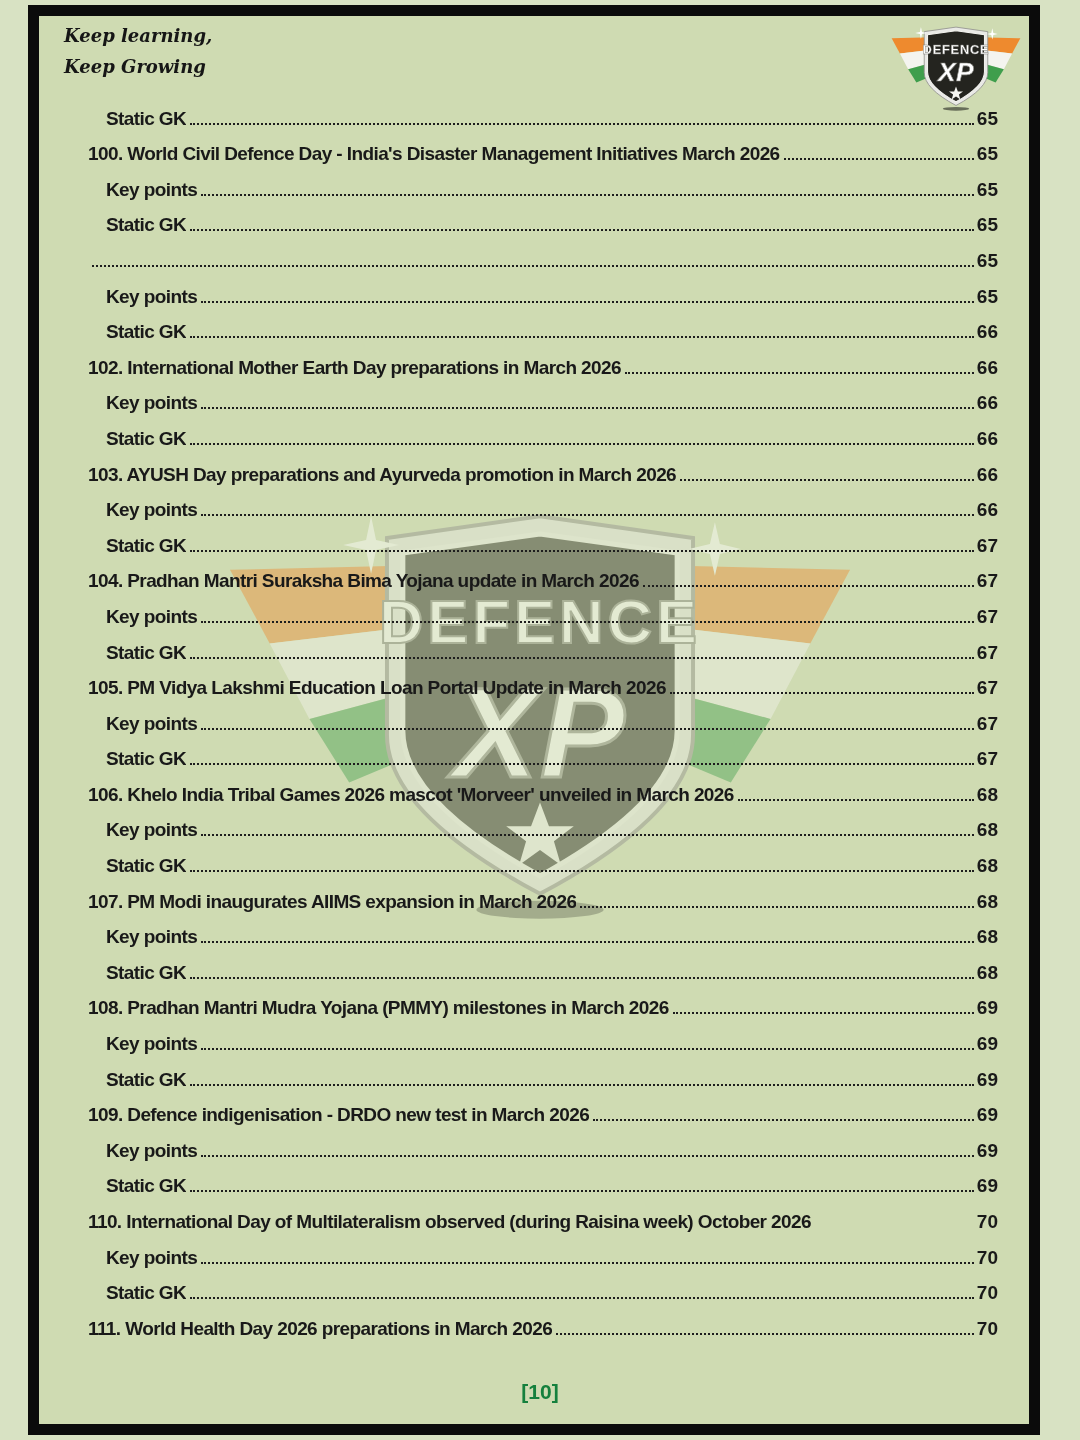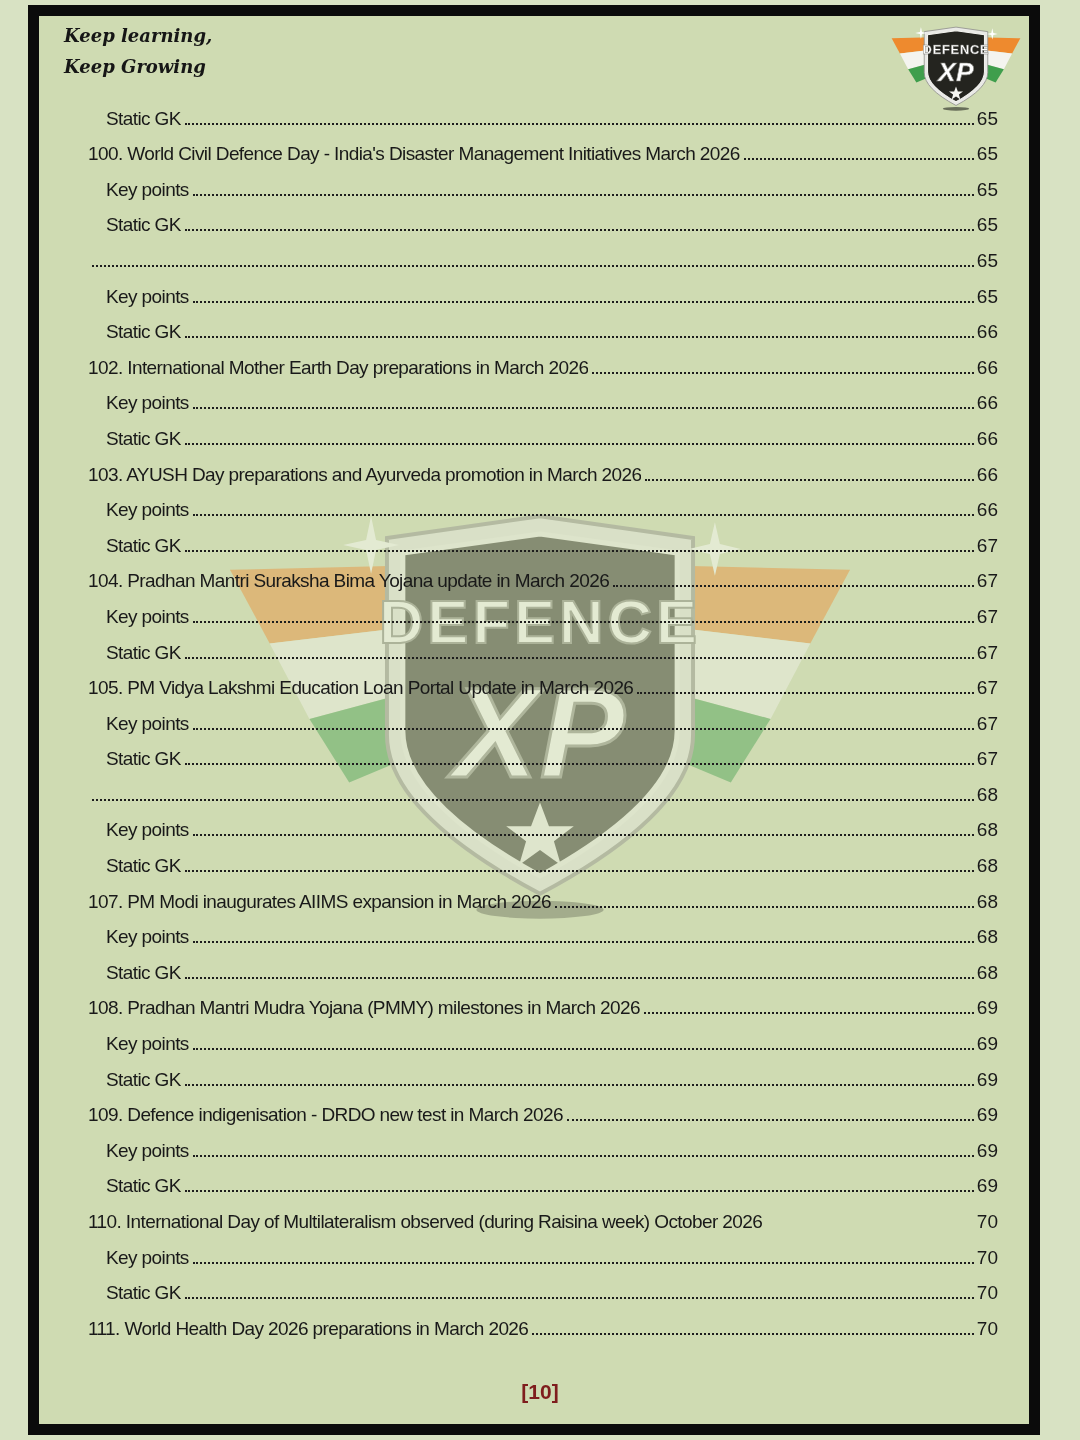--- a/index.html
+++ b/index.html
@@ -35,36 +35,36 @@
     opacity:0.42;
   }
   
   .toc{
     position:absolute;left:0;top:96px;right:0;z-index:4;
     padding:0 82px 0 88px;
   }
   .toc-row{
     display:flex;align-items:flex-end;
     height:35.6px;
-    font-weight:normal;font-size:19px;letter-spacing:-0.6px;
+    font-weight:bold;font-size:19px;letter-spacing:-0.6px;
     color:#191919;white-space:nowrap;text-align:center;
   }
   .toc-row.sub{padding-left:18px;}
   .toc-label{flex:0 1 auto;overflow:hidden;line-height:27px;}
   .toc-leader{
     flex:1 1 8px;min-width:0;
     border-bottom:2.5px dotted #1d1d1d;
     margin:0 3px 7px 4px;
   }
   .toc-row.no-leader .toc-leader{border-bottom:none;}
   .toc-page{flex:0 0 auto;line-height:27px;letter-spacing:0;}
   
   .footer{
     position:absolute;left:0;right:0;bottom:36px;z-index:4;
-    text-align:center;font-weight:bold;font-size:21px;color:#7f1d1d;
+    text-align:center;font-weight:bold;font-size:21px;color:#15803d;
   }
   svg text{font-family:"Liberation Sans",sans-serif;}
 </style>
 </head>
 <body>
 
 <svg width="0" height="0" style="position:absolute" aria-hidden="true">
   <defs>
     <g id="dxp-logo">
 
@@ -223,20 +223,21 @@
     <span class="toc-page">67</span>
   </div>
 
   <div class="toc-row sub">
     <span class="toc-label">Static GK</span>
     <span class="toc-leader"></span>
     <span class="toc-page">67</span>
   </div>
 
   <div class="toc-row main">
+    <span class="toc-label">106. Khelo India Tribal Games 2026 mascot 'Morveer' unveiled in March 2026</span>
     <span class="toc-leader"></span>
     <span class="toc-page">68</span>
   </div>
 
   <div class="toc-row sub">
     <span class="toc-label">Key points</span>
     <span class="toc-leader"></span>
     <span class="toc-page">68</span>
   </div>
 

